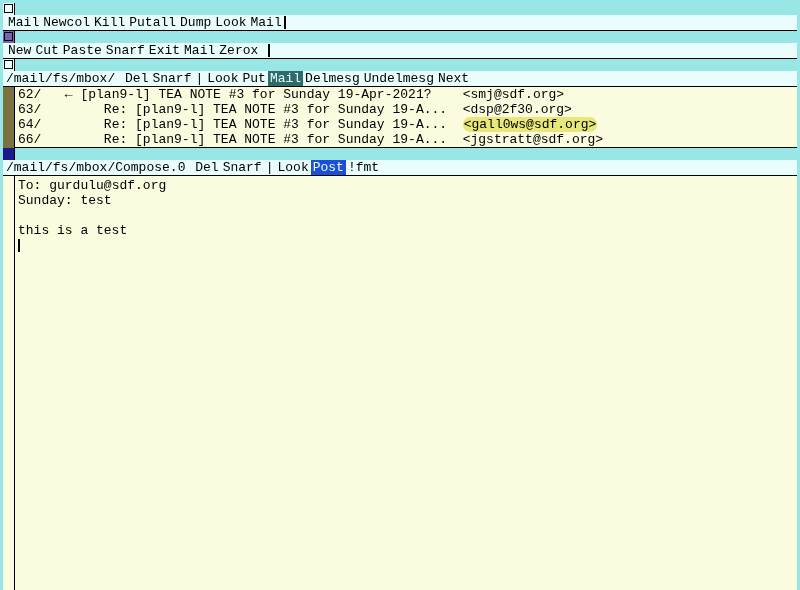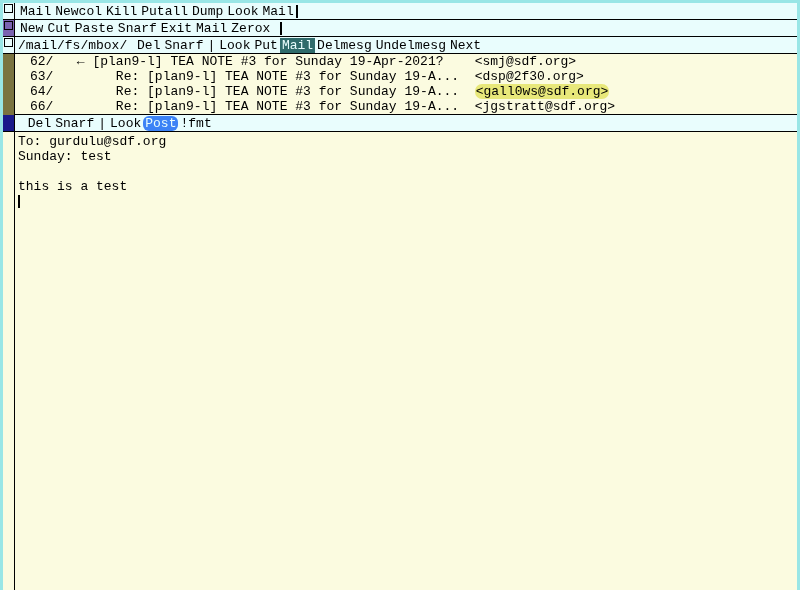--- a/index.html
+++ b/index.html
@@ -11,21 +11,21 @@
     line-height: 15px;
     background: #99e6e6;
     overflow: hidden;
   }
   .frame {
     border: 3px solid #99e6e6;
     width: 800px; height: 590px;
   }
   .row {
     display: flex;
-    flex-direction: row;
+    flex-direction: column;
     align-items: stretch;
     border-bottom: 1px solid #000;
   }
   .gutter {
     width: 12px;
     flex: 0 0 12px;
     border-right: 1px solid #000;
     position: relative;
   }
   .gutter-square {
@@ -52,24 +52,23 @@
     width: 2px; height: 13px;
     border-left: 2px solid #000;
     vertical-align: middle;
   }
   .sel-mail {
     background: #2f6b6b;
     color: #e9fdfd;
     padding: 0 2px;
   }
   .sel-post {
-    background: #3b82f6;
+    background: #1d4ed8;
     color: #e9fdfd;
     padding: 0 2px;
-    border-radius: 6px;
   }
   .sel-yellow {
     background: #e8e87a;
     padding: 0 1px;
     border-radius: 7px;
   }
   .body-area {
     display: flex;
     flex-direction: row;
     align-items: stretch;
@@ -82,21 +81,21 @@
   .dirty-gutter { background: #1a1a8a; }
   .dark-gutter  { background: #7a7340; }
   .cream-gutter { background: #fbfbe0; }
   .mbox-body {
     flex: 1;
     background: #fbfbe0;
     border-bottom: 1px solid #000;
     padding: 0 3px;
     white-space: pre;
   }
-  .mbox-line { height: 15px; margin-left: 12px; }
+  .mbox-line { height: 15px; }
   .compose-body {
     flex: 1;
     background: #fbfbe0;
     padding: 2px 3px 0 3px;
     white-space: pre;
     height: 462px;
   }
   .global-gutter { background: #e9fdfd; }
   .col-gutter    { background: #7a63b0; }
   .win-gutter    { background: #e9fdfd; }
@@ -159,20 +158,21 @@
   <div class="body-area">
     <div class="body-gutter dark-gutter"></div>
     <div class="mbox-body" id="mbox-body"><div class="mbox-line"><span>62/  </span><span> ← </span><span>[plan9-l] TEA NOTE #3 for Sunday 19-Apr-2021?    </span><span>&lt;smj@sdf.org&gt;</span></div><div class="mbox-line"><span>63/  </span><span>   </span><span>   Re: [plan9-l] TEA NOTE #3 for Sunday 19-A...  </span><span>&lt;dsp@2f30.org&gt;</span></div><div class="mbox-line"><span>64/  </span><span>   </span><span>   Re: [plan9-l] TEA NOTE #3 for Sunday 19-A...  </span><span class="sel-yellow">&lt;gall0ws@sdf.org&gt;</span></div><div class="mbox-line"><span>66/  </span><span>   </span><span>   Re: [plan9-l] TEA NOTE #3 for Sunday 19-A...  </span><span>&lt;jgstratt@sdf.org&gt;</span></div></div>
   </div>
 
   <div class="row">
     <div class="gutter dirty-gutter">
       <div class="gutter-square" style="background:#1a1a8a;border-color:#1a1a8a"></div>
     </div>
     <div class="tagbar">
+      <span>/mail/fs/mbox/Compose.0</span>
       <span>&nbsp;</span>
       <span class="cmd">Del</span>
       <span class="cmd">Snarf</span>
       <span class="cmd">|</span>
       <span class="cmd">Look</span>
       <span class="sel-post">Post</span>
       <span class="cmd">!fmt</span>
     </div>
   </div>
 

